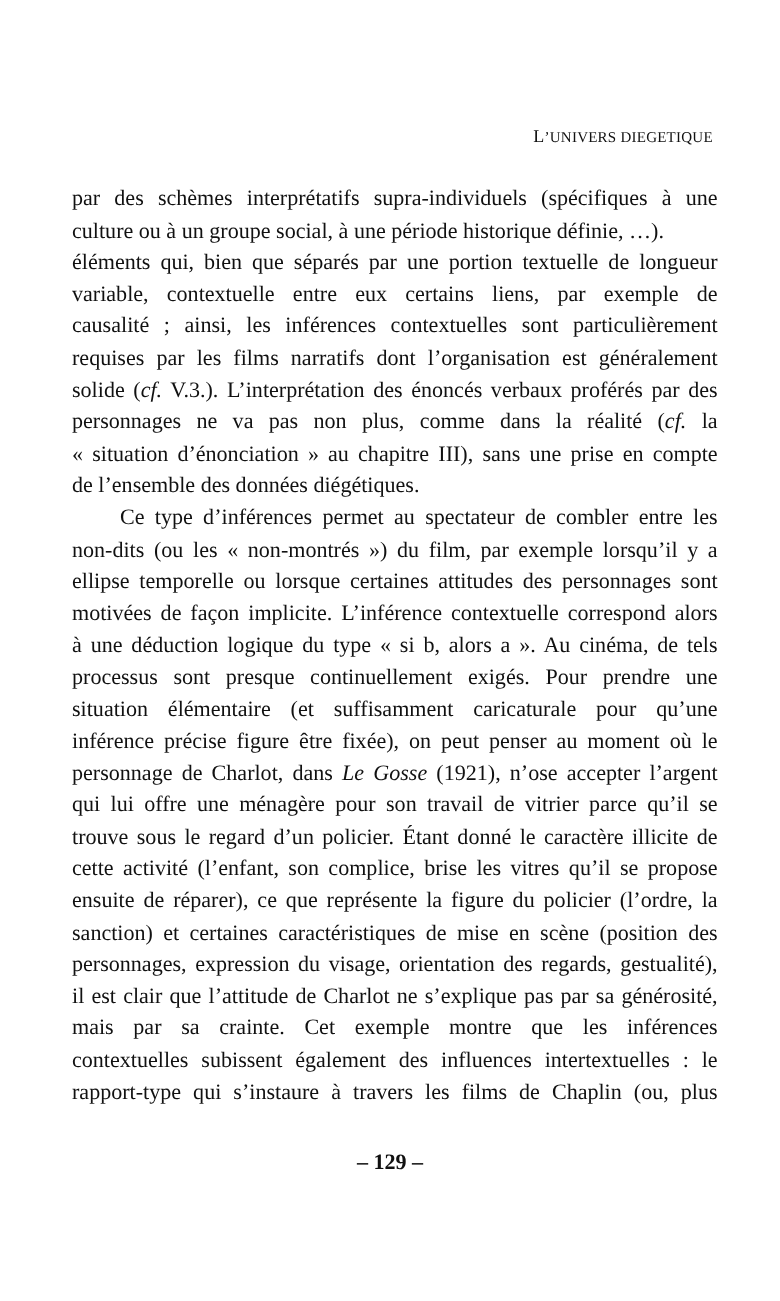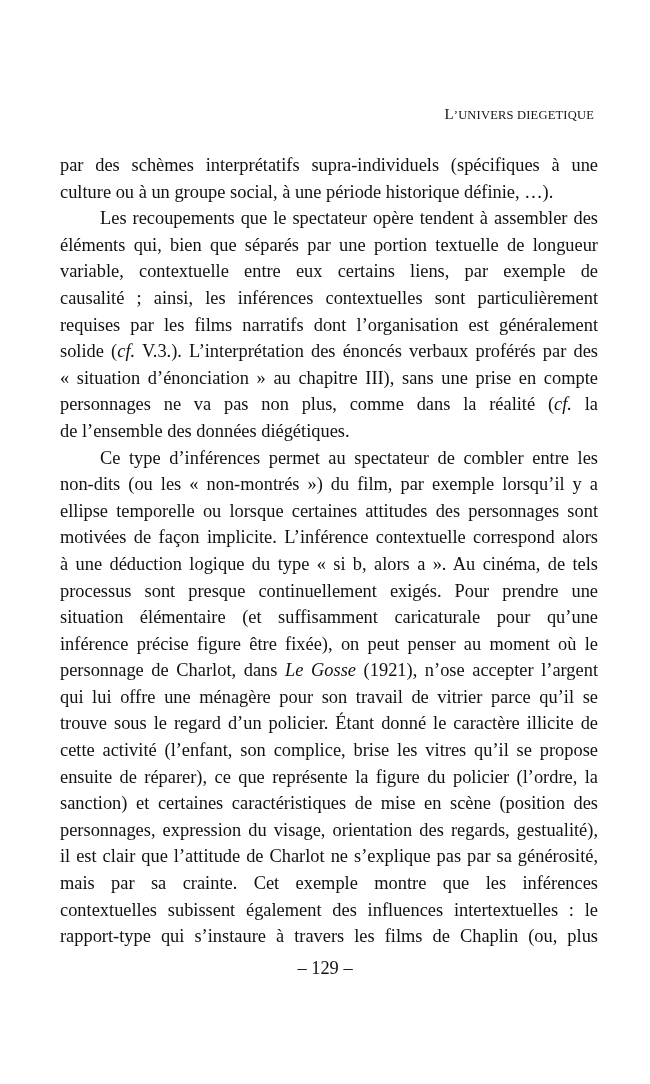--- a/index.html
+++ b/index.html
@@ -15,41 +15,40 @@
     position:absolute; left:60px; top:152px; width:538px;
     font-family:"Liberation Serif", "DejaVu Serif", serif;
     font-size:18.4px; line-height:26.6px; color:#111;
   }
   .line { display:block; text-align:justify; text-align-last:justify; white-space:nowrap; height:26.6px;font-family:Liberation Serif, serif; }
   .line.last { text-align-last:left; }
   .line.indent { padding-left:40px; }
   .folio {
     position:absolute; top:958px; left:0; width:650px; text-align:center;
     font-family:"Liberation Serif", "DejaVu Serif", serif;
-    font-size:18.4px; color:#111;
+    font-size:18.4px; color:#111;font-weight:bold;
   }
   i { font-style:italic; }
 </style>
 </head>
 <body>
 
 <div class="page">
   <div class="running-head"><span class="cap">L</span><span>’UNIVERS DIEGETIQUE</span></div>
 
   <div class="body-text">
     <span class="line">par des schèmes interprétatifs supra-individuels (spécifiques à une</span>
     <span class="line last">culture ou à un groupe social, à une période historique définie, …).</span>
-    <span class="line indent">Les recoupements que le spectateur opère tendent à assembler des</span>
     <span class="line">éléments qui, bien que séparés par une portion textuelle de longueur</span>
     <span class="line">variable, contextuelle entre eux certains liens, par exemple de</span>
     <span class="line">causalité ; ainsi, les inférences contextuelles sont particulièrement</span>
     <span class="line">requises par les films narratifs dont l’organisation est généralement</span>
     <span class="line"><span>solide (</span><i>cf.</i><span> V.3.). L’interprétation des énoncés verbaux proférés par des</span></span>
+    <span class="line"><span>personnages ne va pas non plus, comme dans la réalité (</span><i>cf.</i><span> la</span></span>
     <span class="line">« situation d’énonciation » au chapitre III), sans une prise en compte</span>
-    <span class="line"><span>personnages ne va pas non plus, comme dans la réalité (</span><i>cf.</i><span> la</span></span>
     <span class="line last">de l’ensemble des données diégétiques.</span>
     <span class="line indent">Ce type d’inférences permet au spectateur de combler entre les</span>
     <span class="line">non-dits (ou les « non-montrés ») du film, par exemple lorsqu’il y a</span>
     <span class="line">ellipse temporelle ou lorsque certaines attitudes des personnages sont</span>
     <span class="line">motivées de façon implicite. L’inférence contextuelle correspond alors</span>
     <span class="line">à une déduction logique du type « si b, alors a ». Au cinéma, de tels</span>
     <span class="line">processus sont presque continuellement exigés. Pour prendre une</span>
     <span class="line">situation élémentaire (et suffisamment caricaturale pour qu’une</span>
     <span class="line">inférence précise figure être fixée), on peut penser au moment où le</span>
     <span class="line"><span>personnage de Charlot, dans </span><i>Le Gosse</i><span> (1921), n’ose accepter l’argent</span></span>

